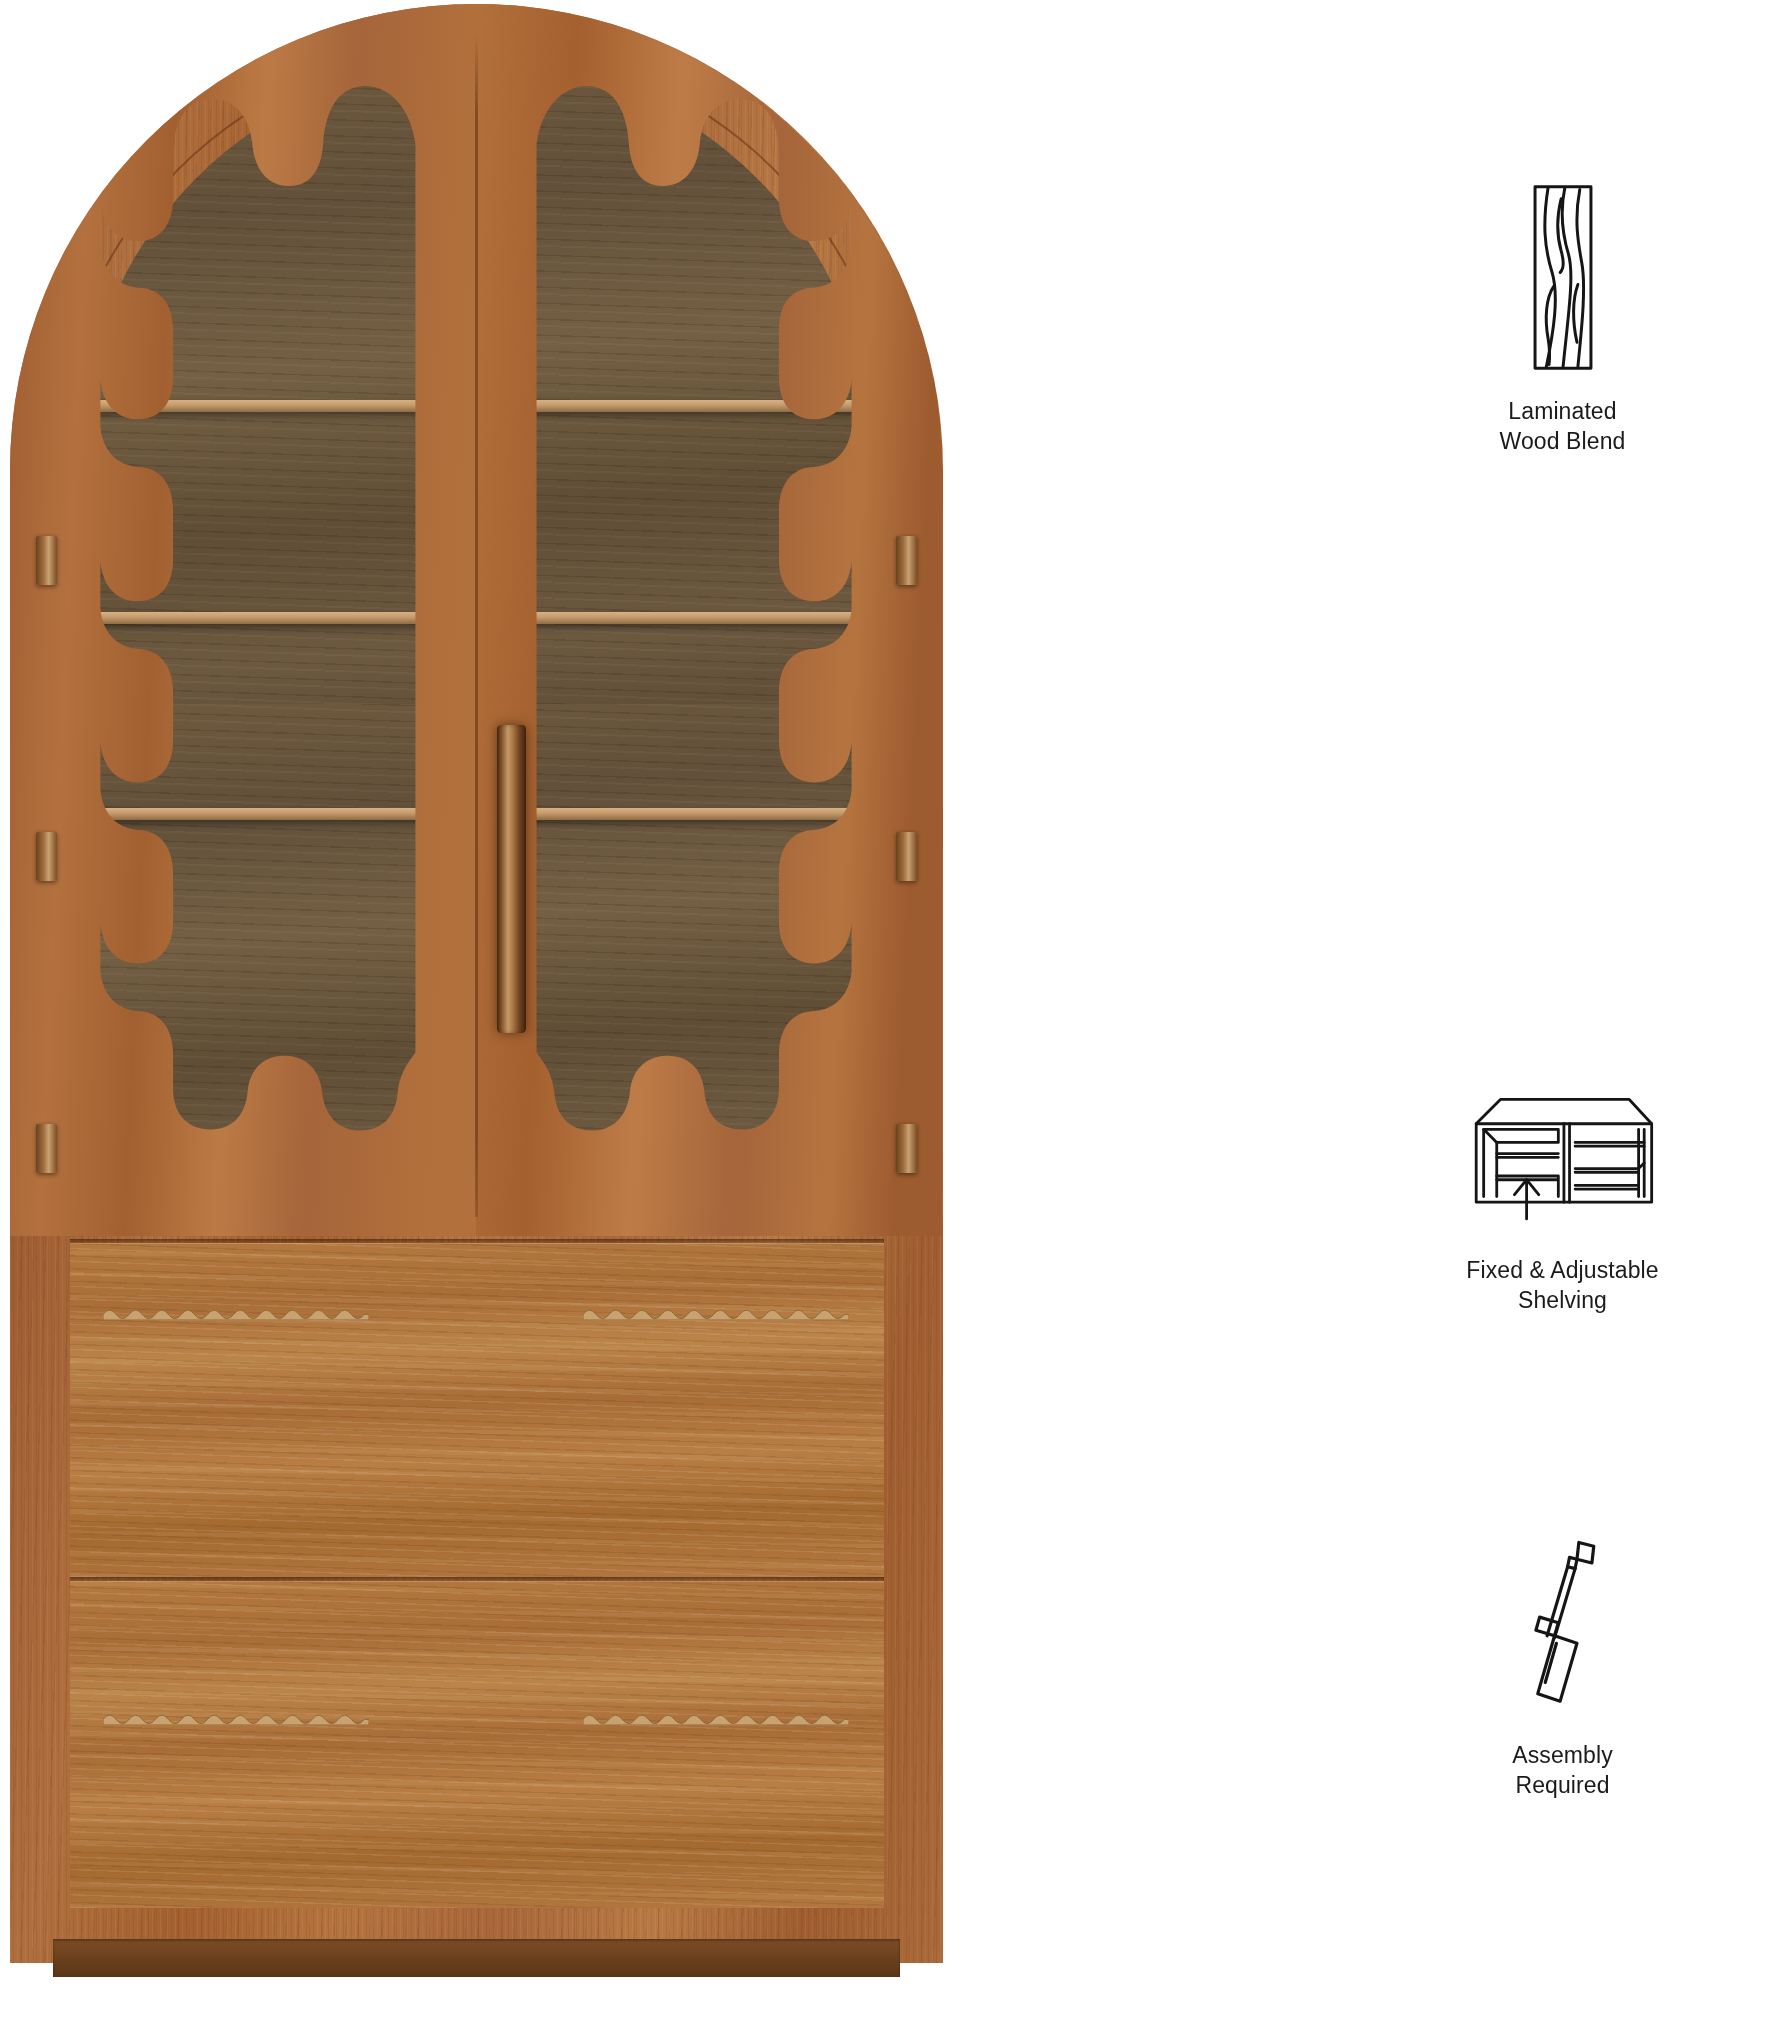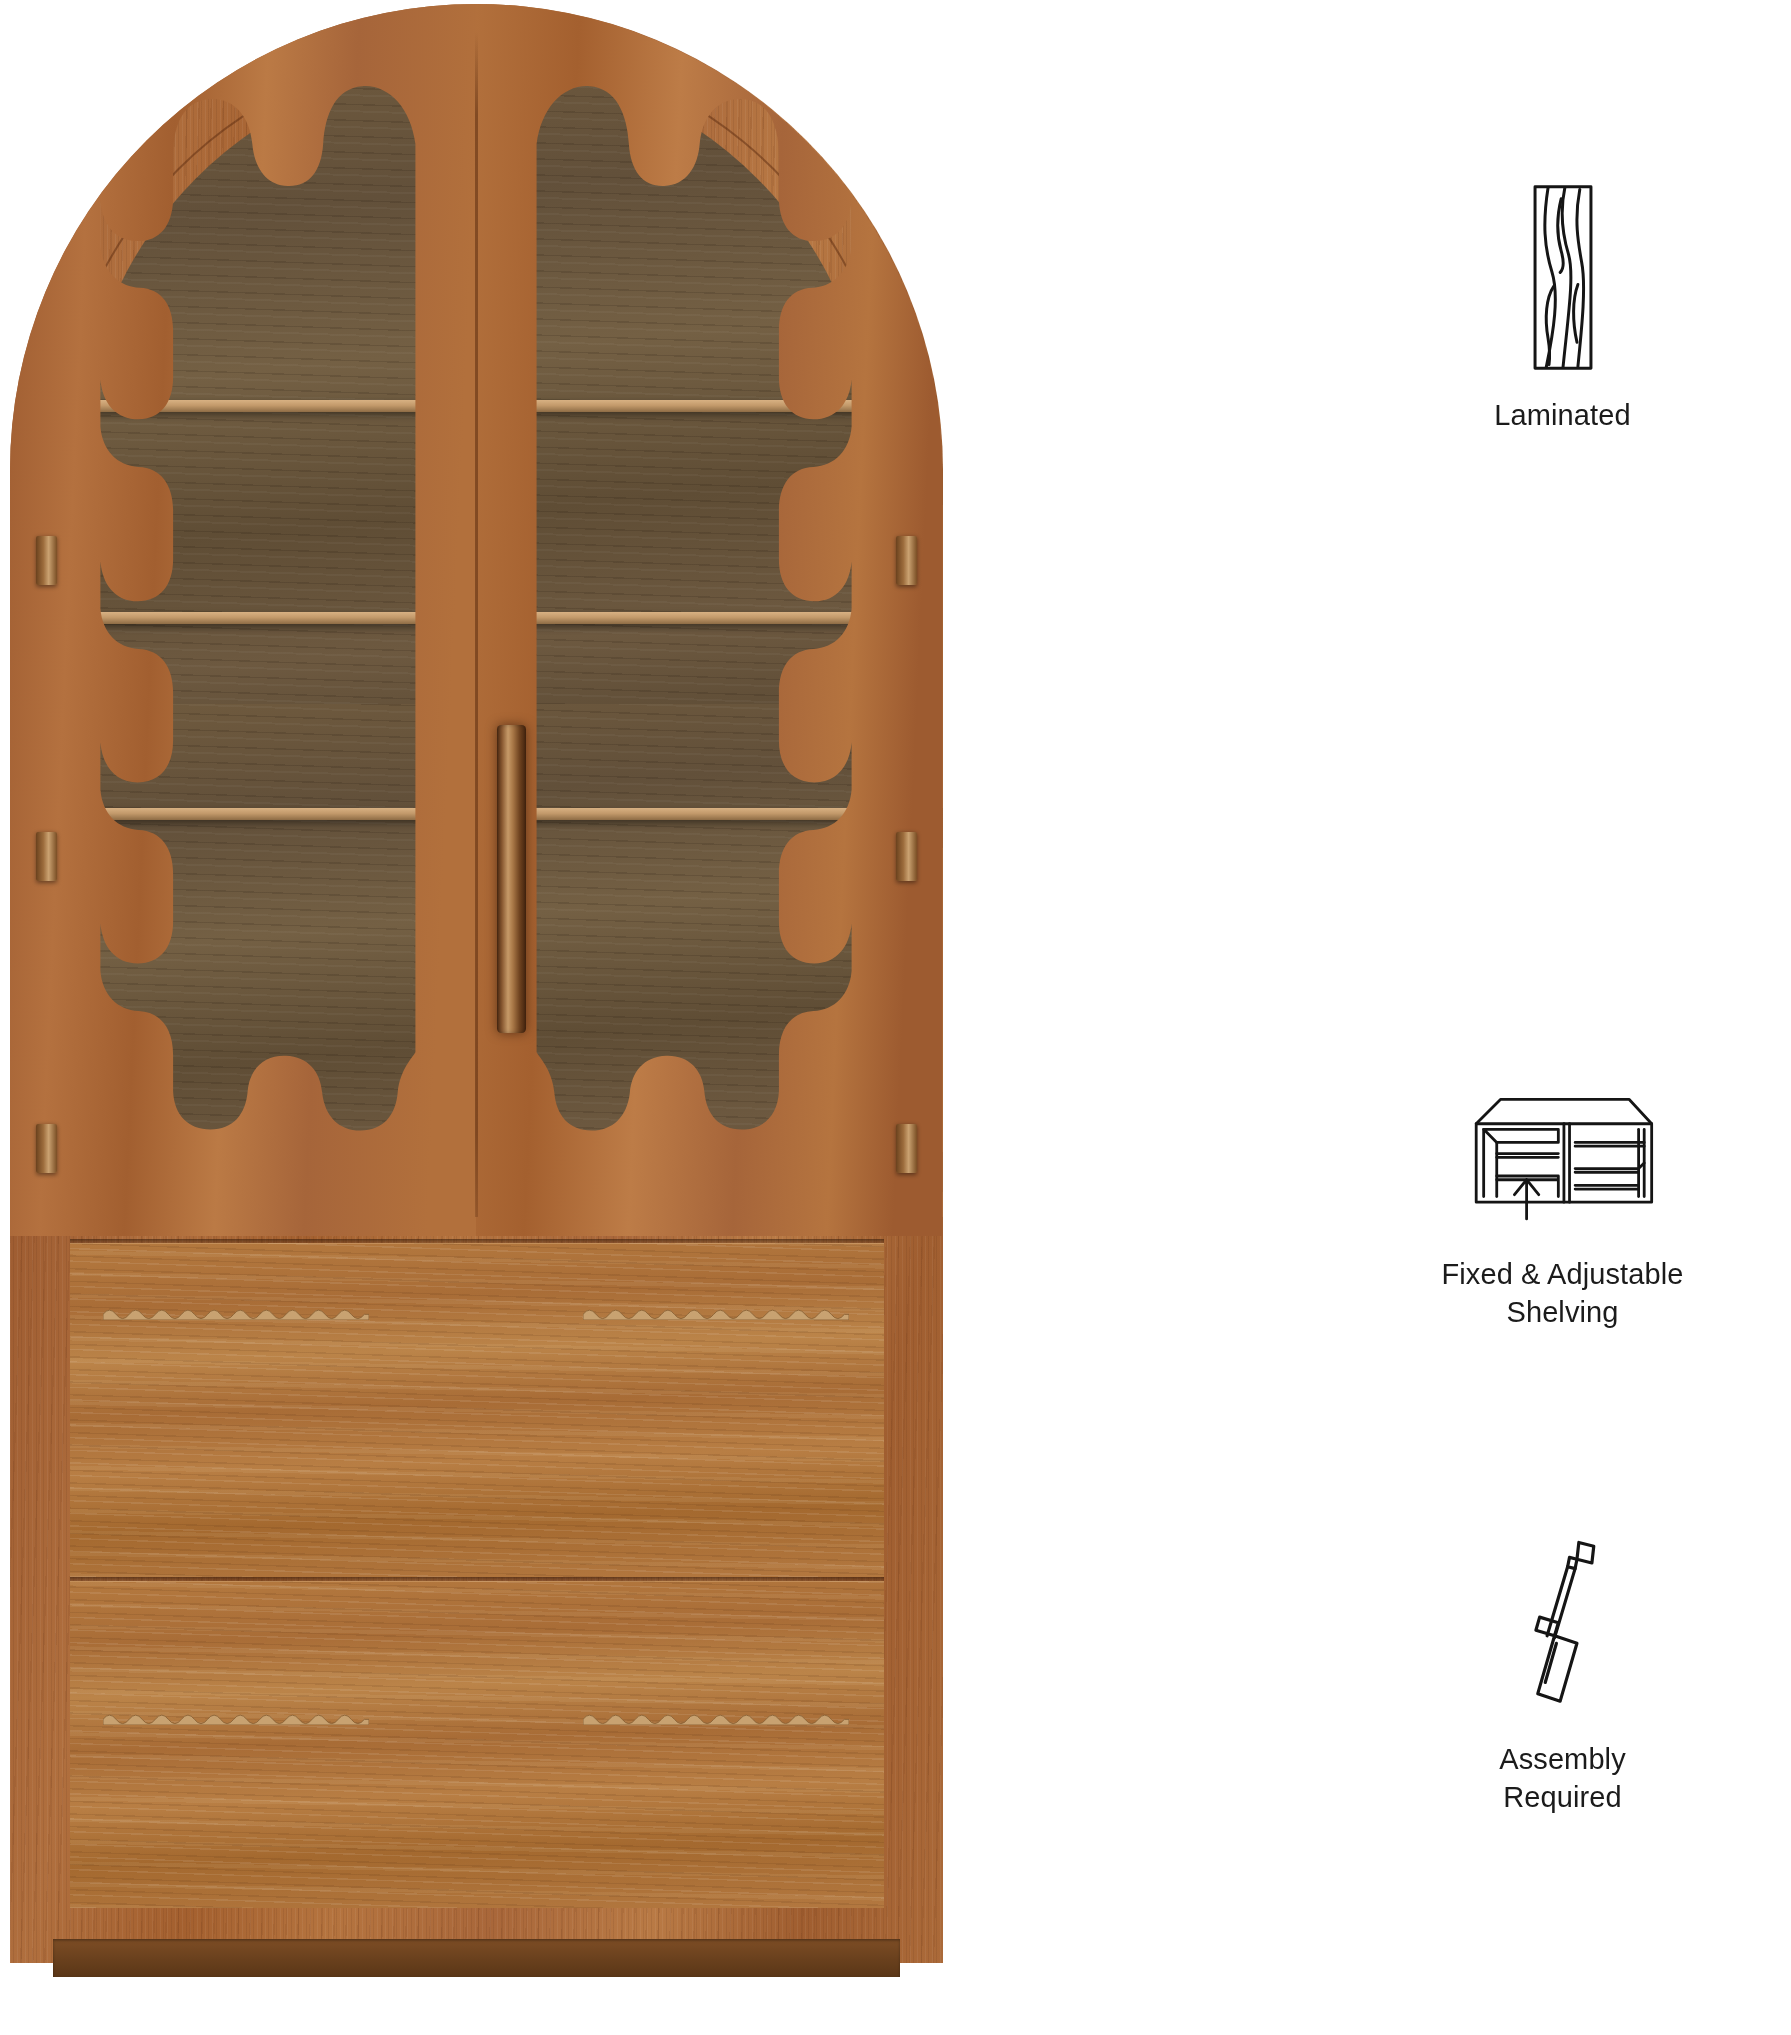--- a/index.html
+++ b/index.html
@@ -119,21 +119,21 @@
     position:absolute;left:43px;top:1935px;width:847px;height:38px;
     background:linear-gradient(180deg,#7d4d25 0%,#69401d 55%,#5a3617 100%);
     box-shadow:inset 0 1.4px 2.8px rgba(0,0,0,0.35);
   }
 
   
   #features{position:absolute;left:1334px;top:0;width:457px;height:2035px;}
   .feature{position:absolute;left:0;width:457px;text-align:center;}
   .feature-icon{display:block;margin:0 auto;}
   .feature-label{
-    margin-top:24px;font-size:29px;line-height:1.30;color:#1b1b1b;
+    margin-top:24px;font-size:23px;line-height:1.30;color:#1b1b1b;
     font-weight:400;letter-spacing:0.1px;
   }
   .feature-label span{display:block;}
 
   #feature-0{top:182px;}
   #feature-1{top:653px;}
   #feature-2{top:1092px;}
   #feature-3{top:1535px;}
 </style>
 </head>
@@ -346,20 +346,21 @@
         <path d="M44 6 C38 44 40 70 48 96 C56 122 50 160 42 199"></path>
         <path d="M62 6 C56 34 60 58 66 78 C72 100 66 140 60 199"></path>
         <path d="M78 8 C72 40 76 64 80 86 C85 112 80 158 76 198"></path>
         <path d="M58 18 C53 38 53 56 58 74 C62 88 60 94 57 97"></path>
         <path d="M50 112 C42 124 40 146 44 168 C46 180 46 188 45 196"></path>
         <path d="M76 110 C70 126 70 150 75 172"></path>
       </g>
     </svg>
     <div class="feature-label">
       <span>Laminated</span>
+      <span>Wood Blend</span>
     </div>
   </div>
 
 
   <div class="feature" id="feature-3">
     <svg class="feature-icon" width="117" height="182" viewBox="0 0 125 195">
       <g fill="none" stroke="#151515" stroke-width="3.4" stroke-linecap="round" stroke-linejoin="round">
         <path d="M80 8 L96 12 L94 30 L78 26 Z"></path>
         <path d="M78 26 L70 24 L68 34 L76 36 Z"></path>
         <path d="M76 36 L54 110 M68 34 L46 108"></path>

